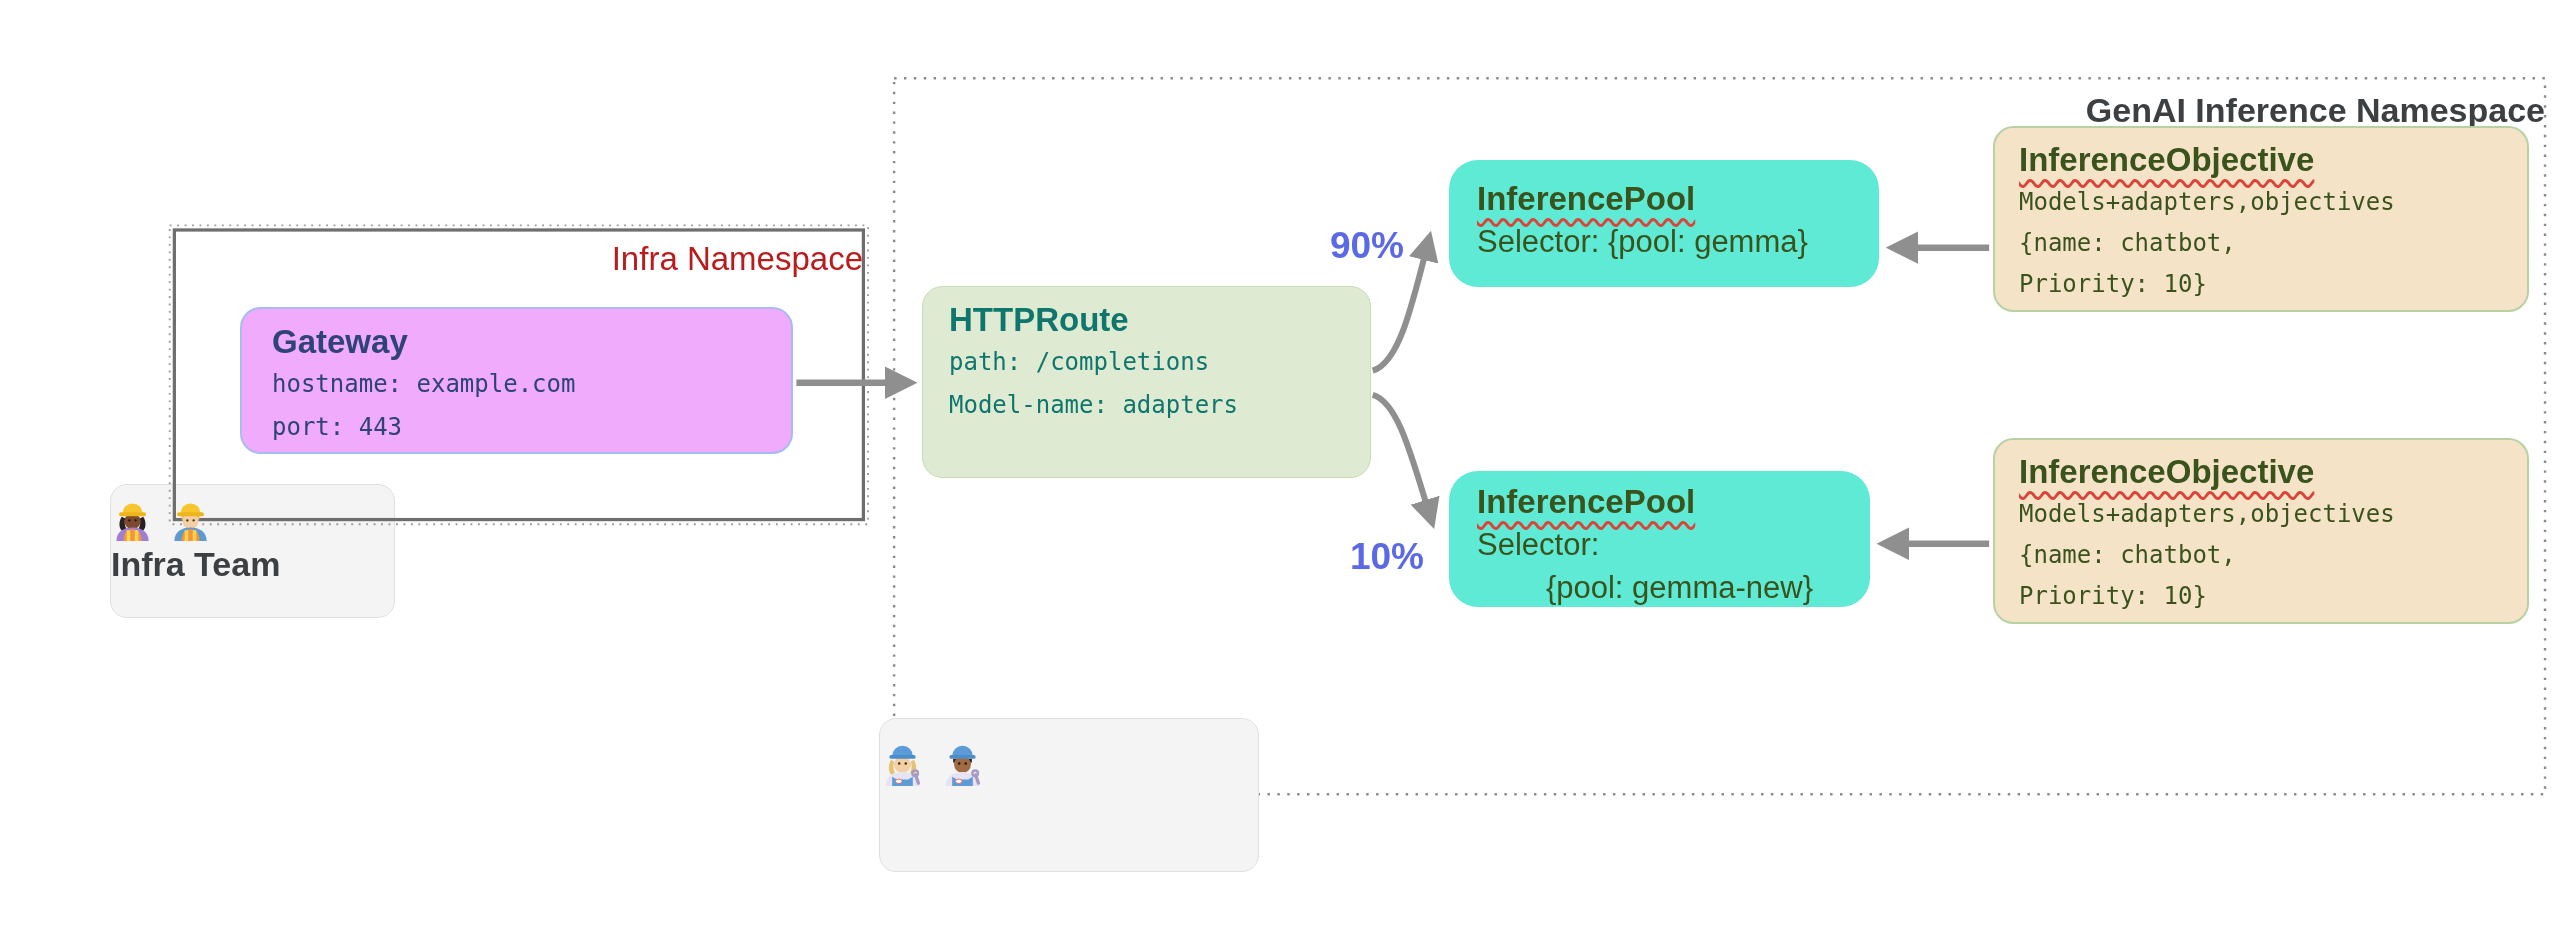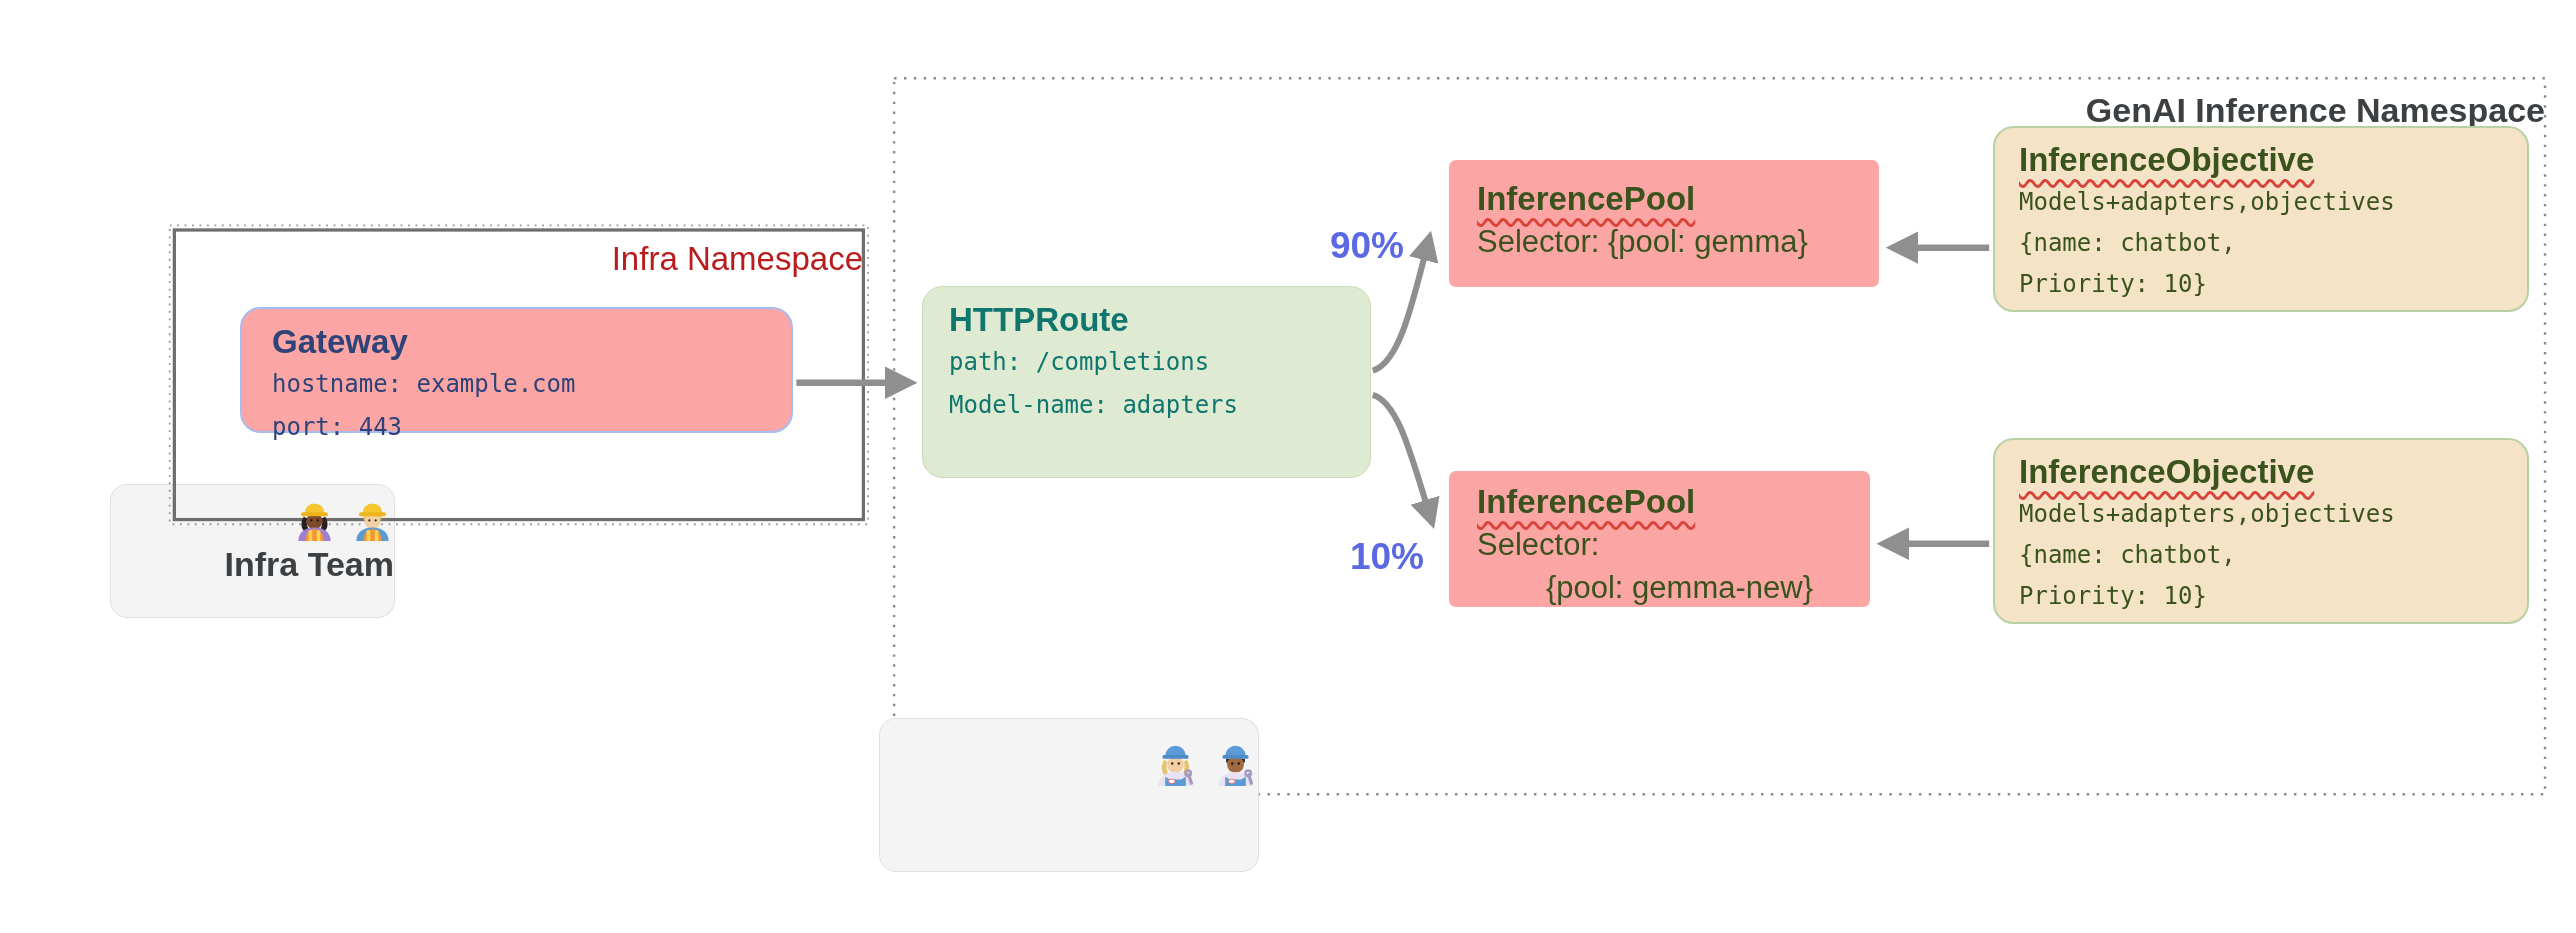--- a/index.html
+++ b/index.html
@@ -19,31 +19,31 @@
   .ns-title.infra{left:174px;top:240px;width:689px;font-size:33px;font-weight:400;color:#b91c1c;}
   .ns-title.genai{left:894px;top:91px;width:1651px;font-size:34px;font-weight:700;}
 
   
   .card{position:absolute;border-radius:20.5px;box-sizing:border-box;}
   .card .title{font-weight:700;font-size:33px;line-height:43px;}
   .mono-line{font-family:"DejaVu Sans Mono",monospace;font-size:24px;line-height:43px;white-space:pre;}
   .sans-line{font-size:31px;line-height:43px;white-space:pre;}
 
   .gateway{
-    left:240px;top:307px;width:553px;height:126px;
-    background:#fca5a5;border:2.3px solid #a6bbf0;
+    left:240px;top:307px;width:553px;height:147px;
+    background:#f0abfc;border:2.3px solid #a6bbf0;
     color:#2e4378;padding:11.2px 0 0 30px;
   }
   .httproute{
     left:922px;top:286px;width:449px;height:192px;
     background:#dfead2;border:1.9px solid #c9dbb5;
     color:#0f766e;padding:11.2px 0 0 26px;
   }
   .pool{
-    background:#fca5a5;border-radius:7px;color:#3a531d;
+    background:#5eead4;border-radius:29px;color:#3a531d;
     padding:17px 0 0 28px;
   }
   .pool.top{left:1449px;top:160px;width:430px;height:127px;}
   .pool.bottom{left:1449px;top:471px;width:421px;height:136px;padding-top:9.3px;}
   .objective{
     background:#f5e3c8;border:2.3px solid #b7d1a2;color:#3a531d;
     width:536px;height:186px;padding:9.3px 0 0 24px;
   }
   .objective.top{left:1993px;top:126px;}
   .objective.bottom{left:1993px;top:438px;}
@@ -55,21 +55,21 @@
     text-decoration-style:wavy;
     text-decoration-color:#d9453a;
     text-decoration-thickness:2.8px;
     text-underline-offset:7.5px;
     margin-top:16px;
   }
 
   
   .team{
     position:absolute;background:#f4f4f5;border:1.9px solid #e0e0e2;border-radius:17px;
-    box-sizing:border-box;display:flex;flex-direction:column;align-items:flex-end;
+    box-sizing:border-box;display:flex;flex-direction:column;align-items:flex-start;
   }
   .team.infra{left:110px;top:484px;width:285px;height:134px;padding-top:13px;}
   .team.genai{left:879px;top:718px;width:380px;height:154px;padding-top:22.4px;}
   .team .icons{display:flex;gap:15px;position:relative;z-index:6;}
   .team .label{
     position:relative;z-index:6;margin-top:3.7px;
     font-weight:700;font-size:34px;color:#3c4043;
   }
 
   .weight{

